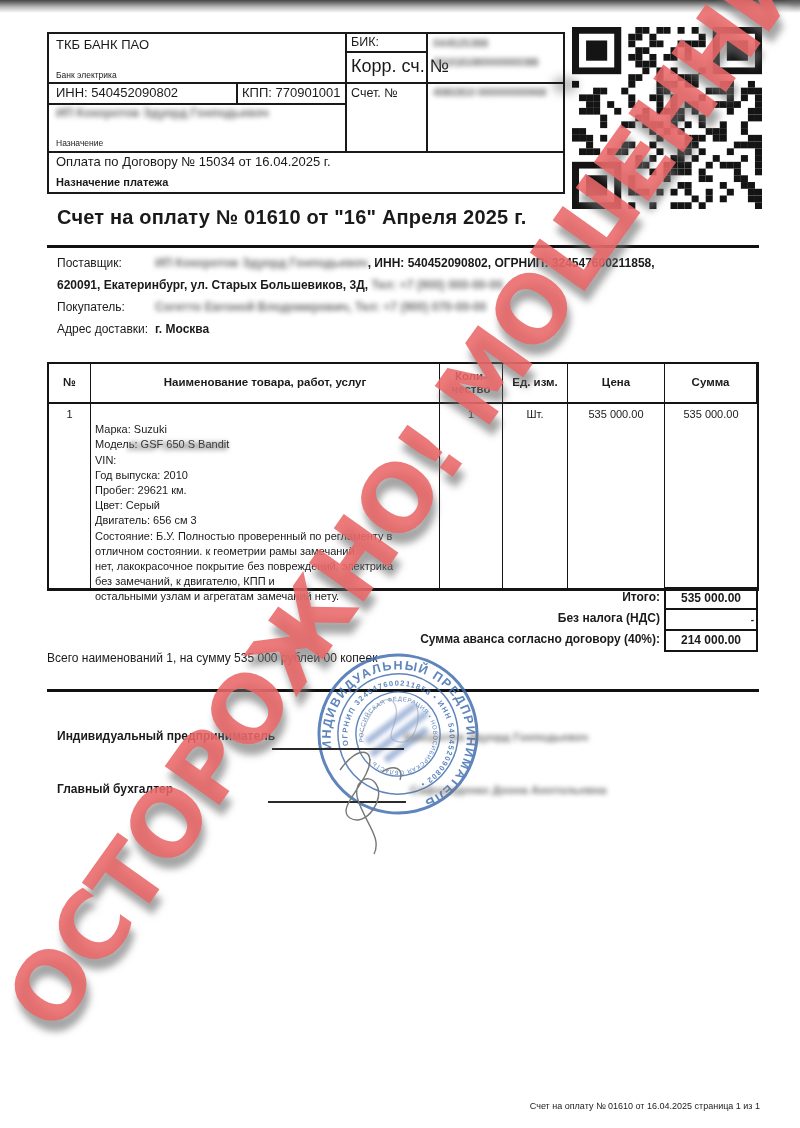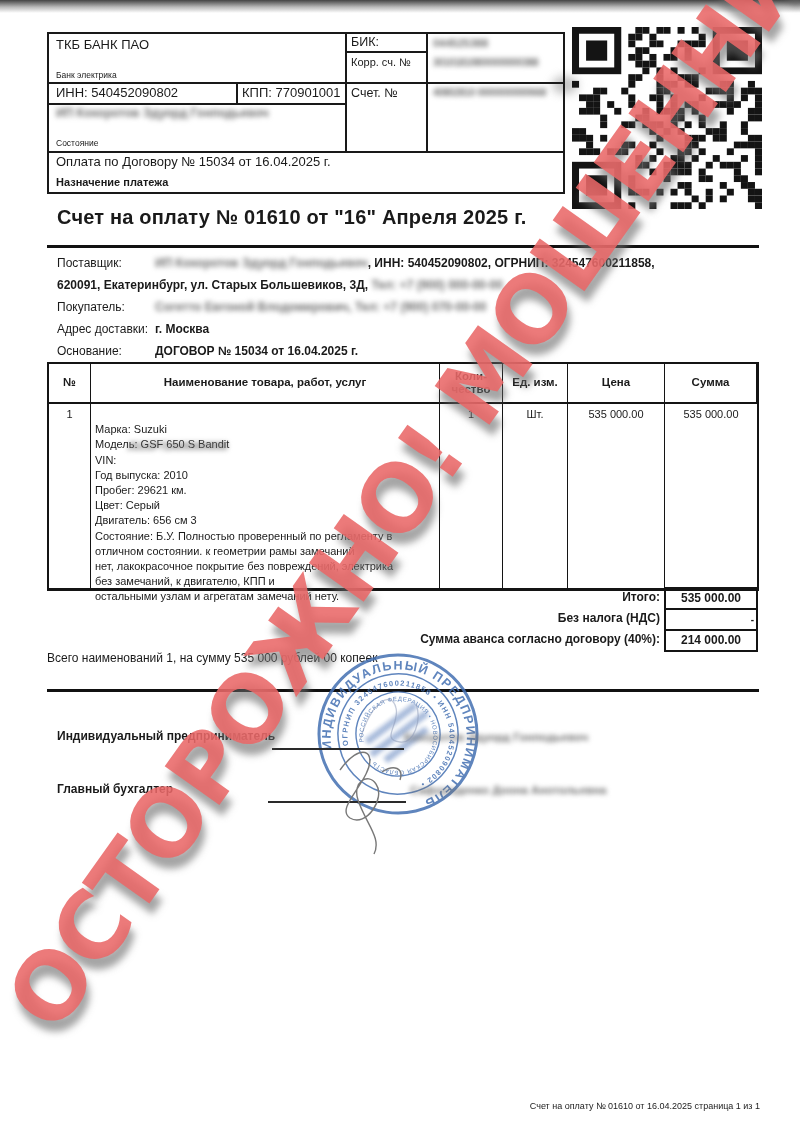--- a/index.html
+++ b/index.html
@@ -76,24 +76,24 @@
     <div class="bline" style="left:0;top:48px;width:514px;height:2px"></div>
     <div class="bline" style="left:187px;top:48px;width:2px;height:21px"></div>
     <div class="bline" style="left:0;top:69px;width:296px;height:2px"></div>
     <div class="bline" style="left:0;top:117px;width:514px;height:2px"></div>
 
     <div class="bt" style="left:7px;top:3px;font-size:13px">ТКБ БАНК ПАО</div>
     <div class="bt lbl-sm" style="left:7px;top:36px">Банк электрика</div>
     <div class="bt" style="left:7px;top:51px;font-size:13px">ИНН: 540452090802</div>
     <div class="bt" style="left:193px;top:51px;font-size:13px">КПП: 770901001</div>
     <div class="bt blur" style="left:7px;top:72px;font-size:12px">ИП Кохоротов Эдуорд Гонподьевоч</div>
-    <div class="bt lbl-sm" style="left:7px;top:104px">Состояние</div>
+    <div class="bt lbl-sm" style="left:7px;top:104px">Назначение</div>
 
     <div class="bt" style="left:302px;top:1px;font-size:12.5px">БИК:</div>
-    <div class="bt" style="left:302px;top:22px;font-size:11px">Корр. сч. №</div>
+    <div class="bt" style="left:302px;top:22px;font-size:18px">Корр. сч. №</div>
     <div class="bt" style="left:302px;top:52px;font-size:12.5px">Счет. №</div>
     <div class="bt blur" style="left:384px;top:3px;font-size:11px">044525388</div>
     <div class="bt blur" style="left:384px;top:23px;font-size:10px;letter-spacing:-.3px">30101810800000000388</div>
     <div class="bt blur" style="left:384px;top:53px;font-size:10px;letter-spacing:-.3px">40802810 0000000000668</div>
 
     <div class="bt" style="left:7px;top:120px;font-size:13px">Оплата по Договору № 15034 от 16.04.2025 г.</div>
     <div class="bt" style="left:7px;top:142px;font-size:11px;font-weight:bold">Назначение платежа</div>
   </div>
 
   <div class="abs qrbox">
@@ -341,23 +341,20 @@
     </div>
     <div>
       <span class="bold">620091, Екатеринбург, ул. Старых Большевиков, 3Д,</span><span class="iblur"> Тел: +7 (900) 000-00-00</span>
     </div>
     <div>
       <span class="lab">Покупатель:</span><span class="iblur">Согетто Евгоной Влодомирович, Тел: +7 (900) 070-00-00</span>
     </div>
     <div>
       <span class="lab">Адрес доставки:</span><span class="bold">г. Москва</span>
     </div>
-    <div>
-      <span class="lab">Основание:</span><span class="bold">ДОГОВОР № 15034 от 16.04.2025 г.</span>
-    </div>
   </div>
 
   <div class="abs items">
     <div class="hc">№</div>
     <div class="hc">Наименование товара, работ, услуг</div>
     <div class="hc">Коли-
 чество</div>
     <div class="hc">Ед. изм.</div>
     <div class="hc">Цена</div>
     <div class="hc">Сумма</div>

